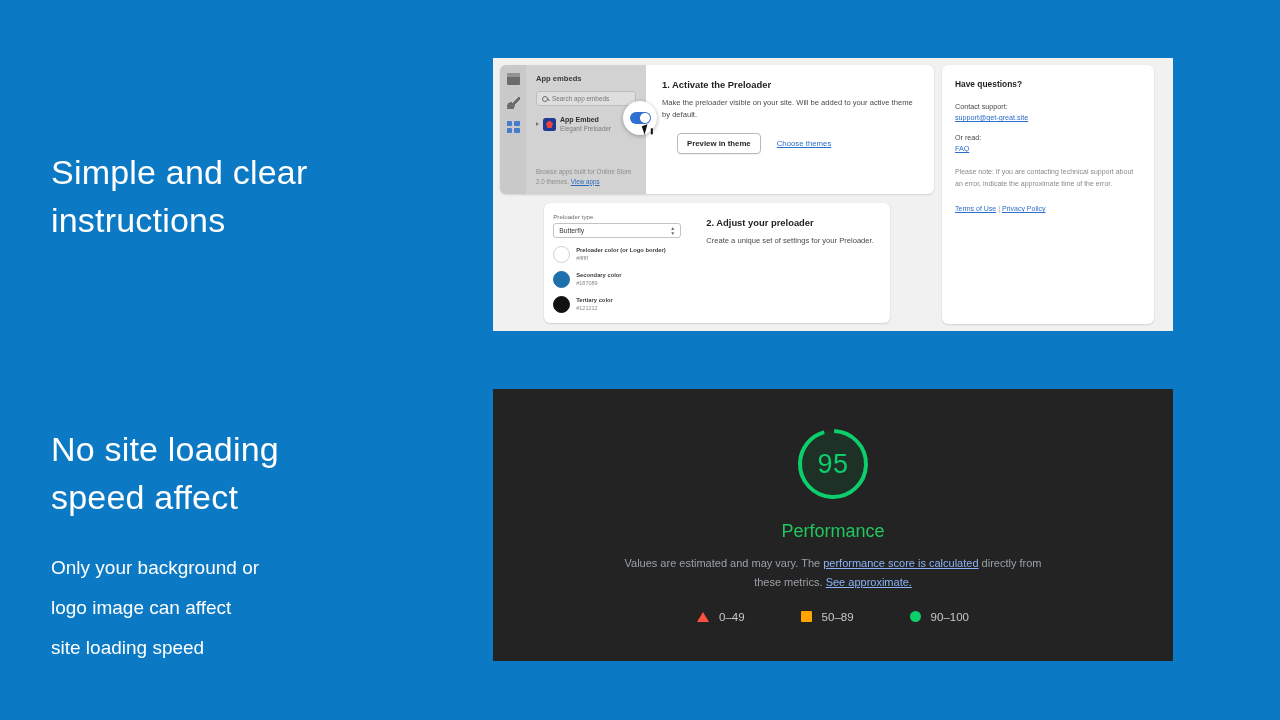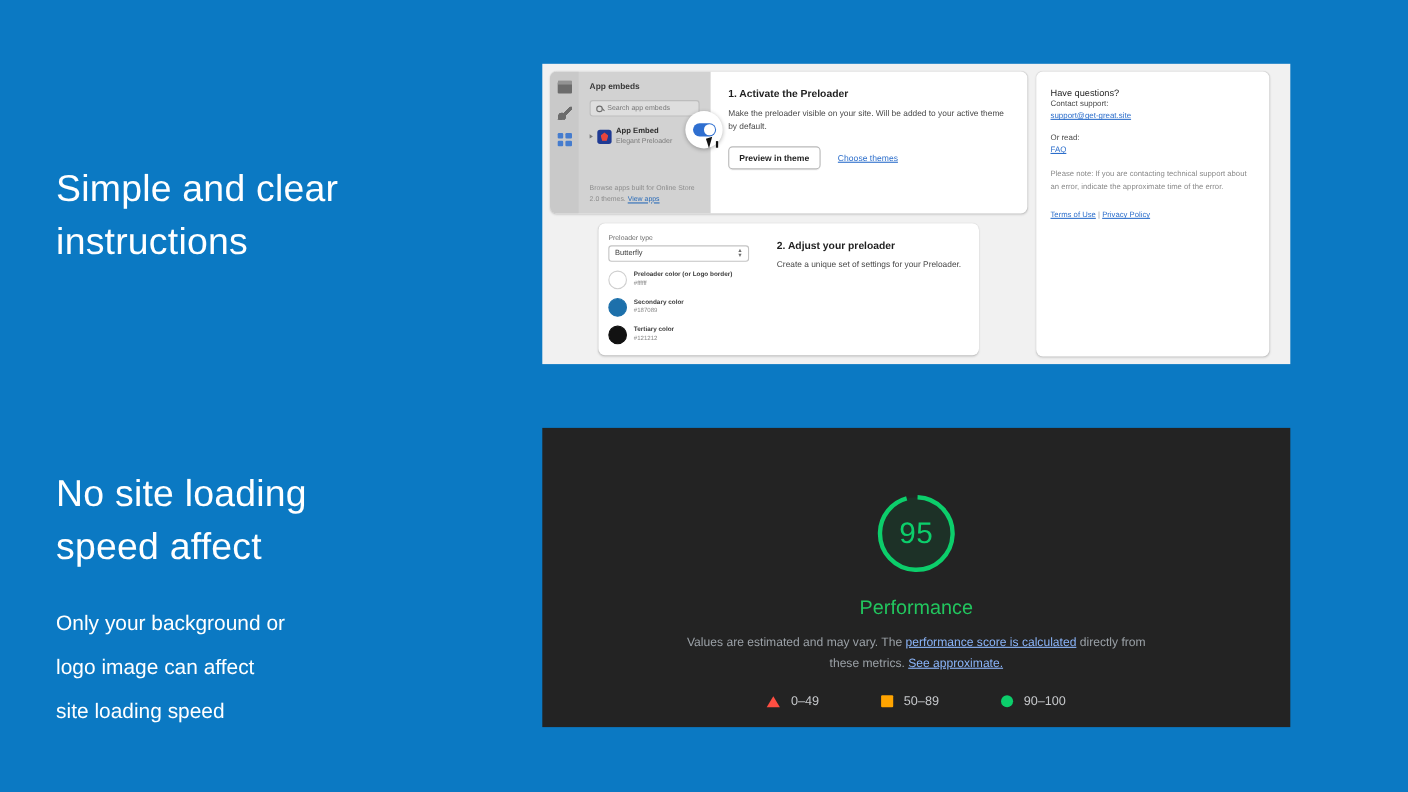--- a/index.html
+++ b/index.html
@@ -108,21 +108,21 @@
     transform: rotate(-18deg);
   }
   .cursor:after {
     content: ""; position: absolute; left: 1px; top: 5px; width: 2px; height: 6px;
     background: #111; transform: rotate(18deg);
   }
 
   .step-body { flex: 1; padding: 14px 16px 0 16px; }
   .step-title { font-size: 9.4px; font-weight: 700; color: #1f1f1f; margin-bottom: 7px; }
   .step-desc { font-size: 7.6px; color: #4a4a4a; line-height: 1.52; }
-  .step-actions { display: flex; align-items: center; gap: 16px; margin-top: 13px; }
+  .step-actions { display: flex; align-items: center; gap: 16px; margin-top: 13px; margin-left: 15px; }
   .btn-outline {
     font-size: 7.8px; font-weight: 700; color: #1f1f1f; background: #fff;
     border: 1px solid #b9b9b9; border-radius: 4px; padding: 5px 9px;
     box-shadow: 0 1px 0 rgba(0,0,0,.05);
   }
   .link-blue { font-size: 7.8px; color: #2c6ecb; }
 
   
   .settings-card { height: 120px; display: flex; overflow: hidden; }
   .settings-left { width: 146px; padding: 10px 9px 0 9px; }
@@ -138,40 +138,40 @@
   .sw-txt { line-height: 1.3; }
   .sw-name { font-size: 5.8px; font-weight: 700; color: #3c3c3c; }
   .sw-hex { font-size: 5.5px; color: #8a8a8a; }
 
   
   #lighthouse-panel {
     position: absolute; left: 493px; top: 389px; width: 680px; height: 272px;
     background: #232323; color: #e8eaed;
   }
   .lh-inner { height: 100%; display: flex; flex-direction: column; align-items: center;
-              justify-content: flex-start; padding-top: 56px; }
+              justify-content: flex-start; padding-top: 35px; }
   .gauge { position: relative; width: 80px; height: 80px; }
   .gauge svg { transform: rotate(-88deg); display: block; }
   .gauge-score {
     position: absolute; inset: 0; display: flex; align-items: center; justify-content: center;
     font-size: 27px; color: #0cce6b; font-weight: 400; letter-spacing: 0.5px;
   }
   .gauge-label { margin-top: 17px; font-size: 18px; color: #22c55e; font-weight: 400; }
   .lh-note { margin-top: 12px; font-size: 11px; color: #9aa0a6; text-align: center; line-height: 1.75; max-width: 420px; }
   .lh-note a { color: #8ab4f8; text-decoration: underline; }
   .lh-legend { display: flex; gap: 56px; margin-top: 18px; align-items: center; }
   .leg { display: flex; align-items: center; gap: 10px; font-size: 11.5px; color: #c6c8cb; }
   .leg-tri { width: 0; height: 0; border-left: 6px solid transparent; border-right: 6px solid transparent;
              border-bottom: 10px solid #ff4e42; }
   .leg-sq { width: 11px; height: 11px; background: #ffa400; border-radius: 1px; }
   .leg-ci { width: 11px; height: 11px; background: #0cce6b; border-radius: 50%; }
 
   
   .help-card { height: 100%; padding: 14px 13px; }
-  .help-title { font-size: 8.4px; font-weight: 400; color: #1f1f1f; }
+  .help-title { font-size: 8.4px; font-weight: 700; color: #1f1f1f; margin-bottom: 13px; }
   .help-lbl { font-size: 7.2px; color: #4a4a4a; margin-bottom: 2px; }
   .help-link { font-size: 7.2px; color: #2c6ecb; text-decoration: underline; display: block; }
   .help-gap { height: 11px; }
   .help-note { font-size: 7px; color: #8a8a8a; line-height: 1.65; margin-top: 13px; }
   .help-foot { margin-top: 16px; font-size: 7px; color: #2c6ecb; }
   .help-foot a { color: #2c6ecb; text-decoration: underline; }
   .help-foot span { color: #9a9a9a; }
 </style>
 </head>
 <body>

